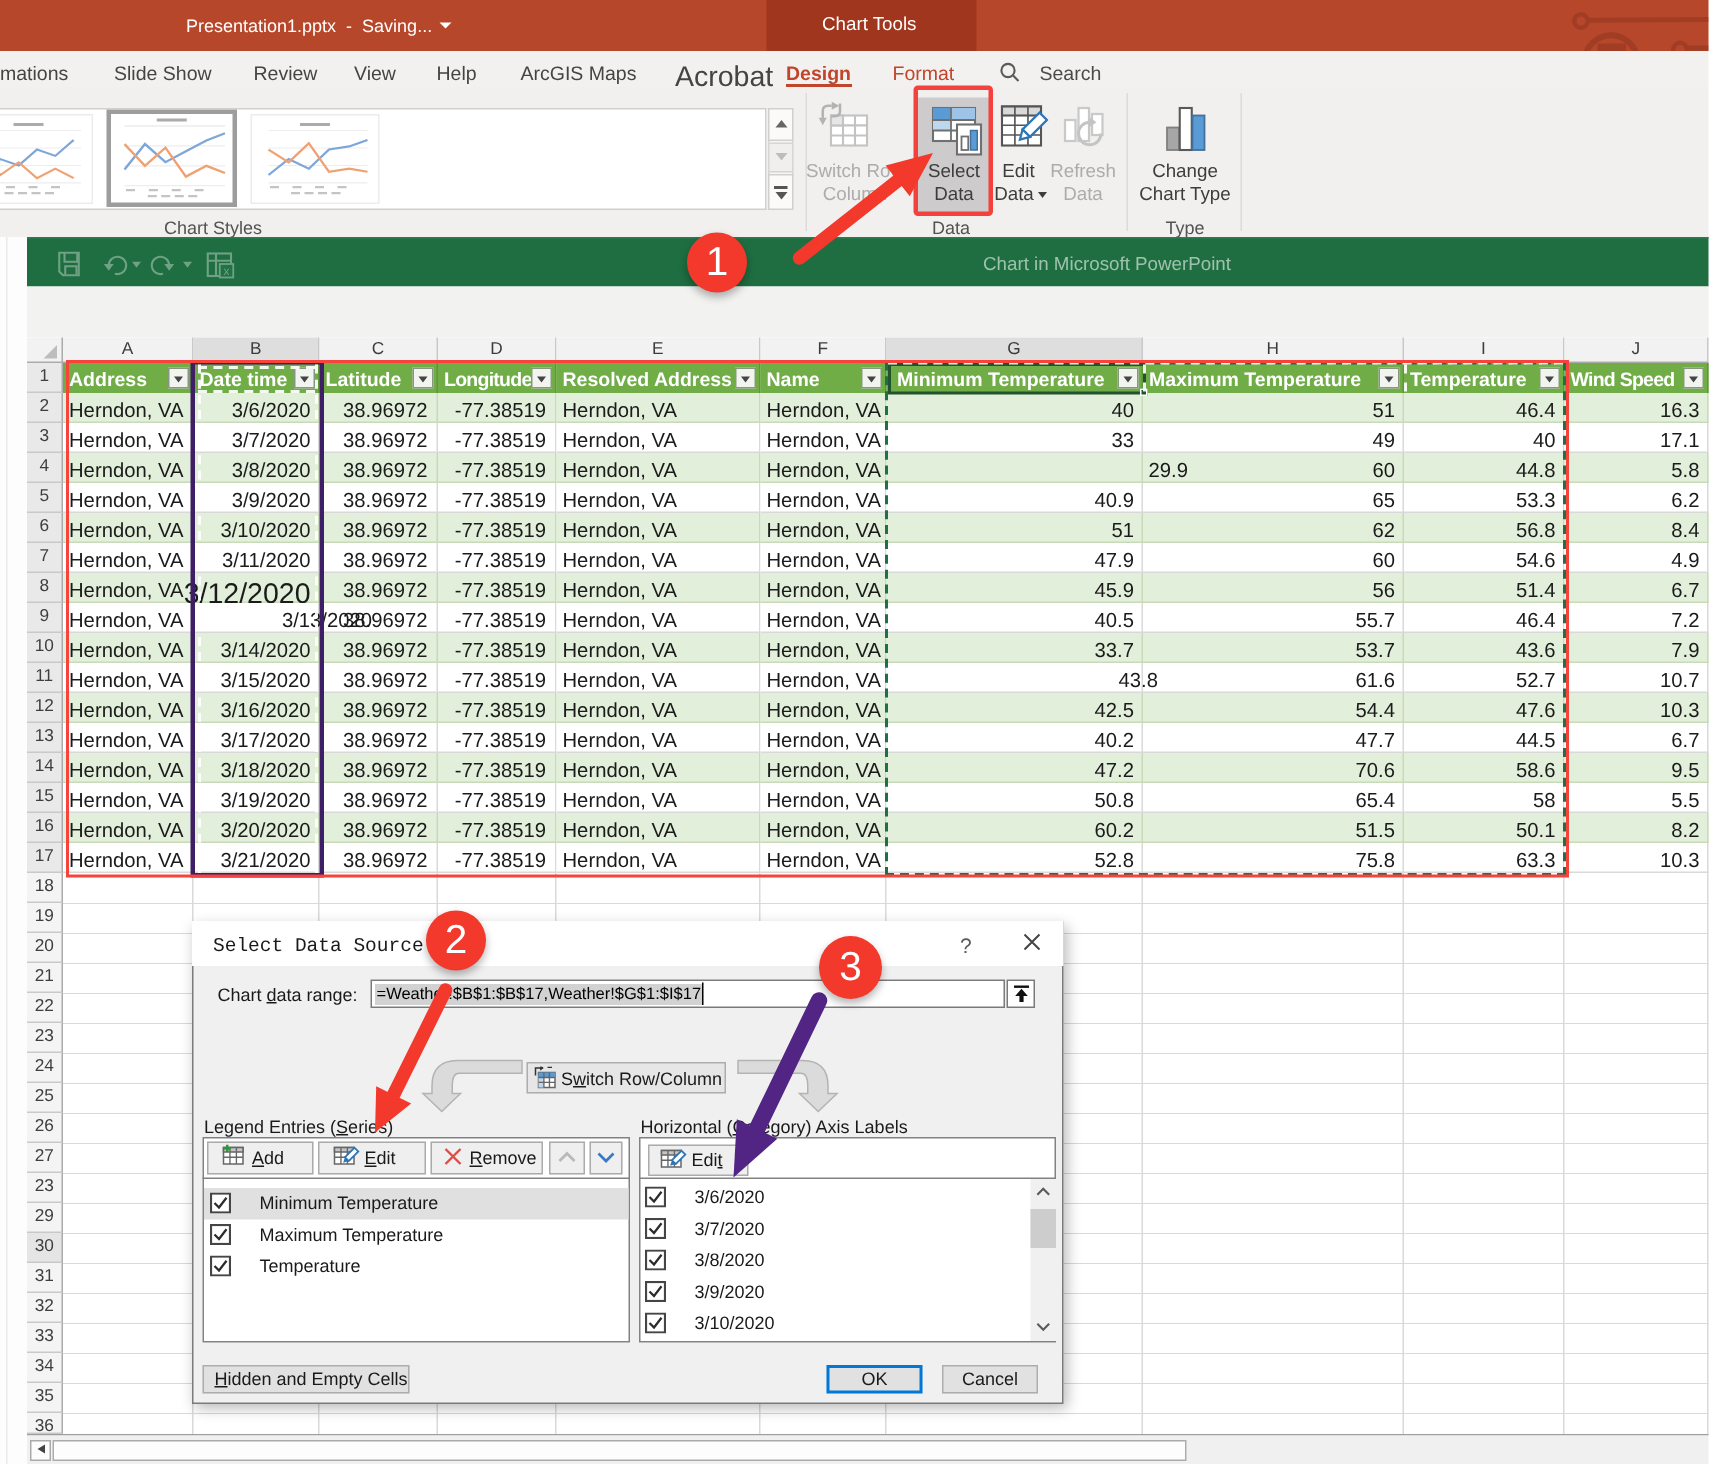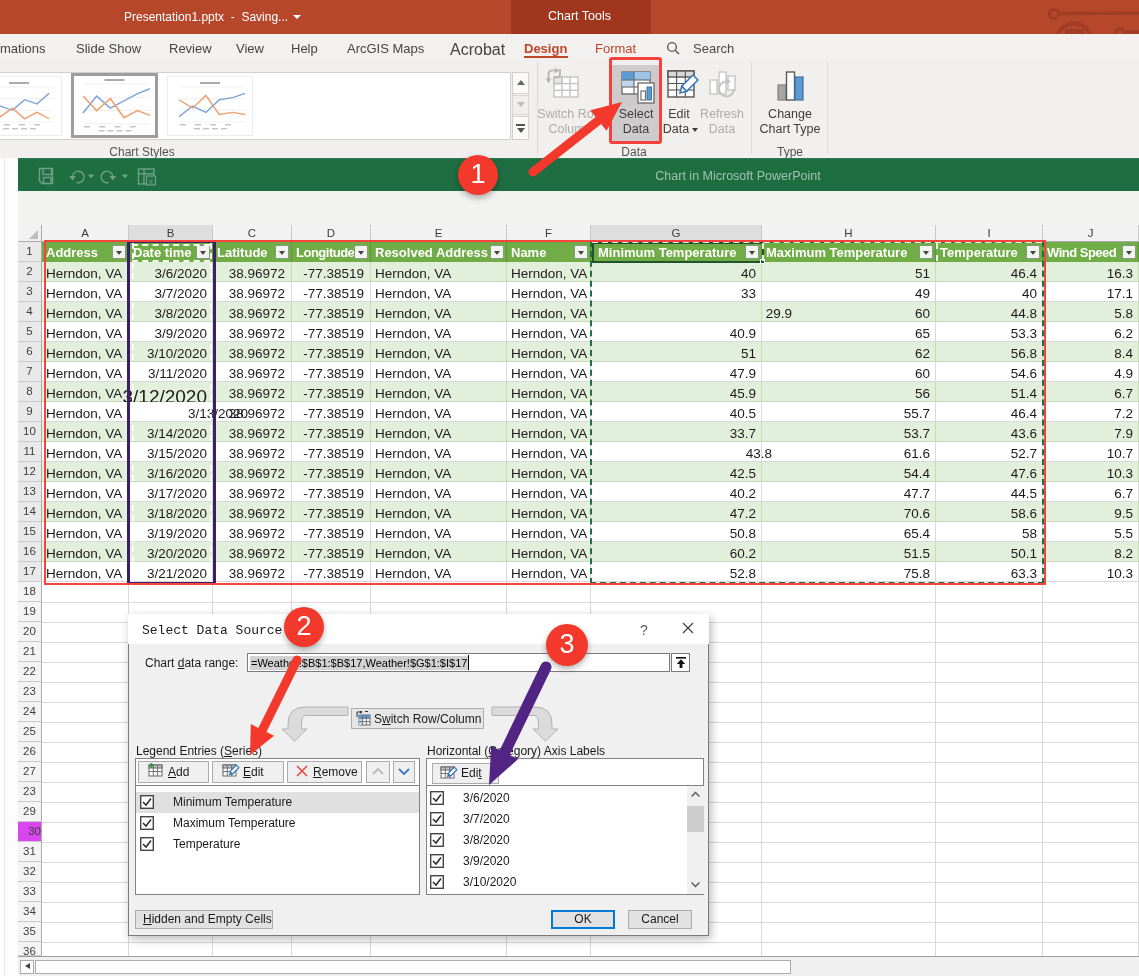--- a/index.html
+++ b/index.html
@@ -23,21 +23,21 @@
 <div class="ab" style="left:548px;top:9px;color:#fff;font-size:12.5px;">Chart Tools</div>
 <div class="tx" style="left:124px;top:10px;color:#fff;font-size:12px;">Presentation1.pptx &nbsp;-&nbsp; Saving...</div>
 <div class="ab" style="left:293px;top:15px;width:0;height:0;border-left:4px solid transparent;border-right:4px solid transparent;border-top:4.5px solid #fff;"></div>
 <div class="ab" style="left:0px;top:34px;width:1139px;height:24px;background:#F2F1EF;"></div>
 <div class="tx" style="left:0px;top:41px;color:#444;font-size:13px;">mations</div>
 <div class="tx" style="left:76px;top:41px;color:#444;font-size:13px;">Slide Show</div>
 <div class="tx" style="left:169px;top:41px;color:#444;font-size:13px;">Review</div>
 <div class="tx" style="left:236px;top:41px;color:#444;font-size:13px;">View</div>
 <div class="tx" style="left:291px;top:41px;color:#444;font-size:13px;">Help</div>
 <div class="tx" style="left:347px;top:41px;color:#444;font-size:13px;">ArcGIS Maps</div>
-<div class="tx" style="left:450px;top:41px;color:#444;font-size:16px;">Acrobat</div>
+<div class="tx" style="left:450px;top:41px;color:#444;font-size:19px;">Acrobat</div>
 <div class="tx" style="left:524px;top:41px;color:#C0452A;font-size:13px;font-weight:bold;">Design</div>
 <div class="tx" style="left:595px;top:41px;color:#C0452A;font-size:13px;">Format</div>
 <div class="ab" style="left:524px;top:56px;width:44px;height:3px;background:#C0452A;"></div>
 <svg class="ab" style="left:666px;top:41px;width:14px;height:14px" viewBox="0 0 14 14">
 <circle cx="6" cy="6" r="4.4" fill="none" stroke="#5a5a5a" stroke-width="1.4"></circle>
 <line x1="9.4" y1="9.4" x2="13" y2="13" stroke="#5a5a5a" stroke-width="1.4"></line>
   </svg>
 <div class="tx" style="left:693px;top:41px;color:#4a4a4a;font-size:13px;">Search</div>
 <div class="ab" style="left:0px;top:58px;width:1139px;height:100px;background:#F1F0EE;"></div>
 <div class="ab" style="left:537px;top:62px;width:1px;height:92px;background:#DCDADA;"></div>
@@ -270,21 +270,21 @@
 <div class="ab" style="left:18px;top:622px;width:24px;height:20px;background:#F4F4F4;border-right:1px solid #ABABAB;border-bottom:1px solid #C9C9C9;color:#3E3E3E;font-size:11.5px;text-align:center;line-height:19px;">20</div>
 <div class="ab" style="left:18px;top:642px;width:24px;height:20px;background:#F4F4F4;border-right:1px solid #ABABAB;border-bottom:1px solid #C9C9C9;color:#3E3E3E;font-size:11.5px;text-align:center;line-height:19px;">21</div>
 <div class="ab" style="left:18px;top:662px;width:24px;height:20px;background:#F4F4F4;border-right:1px solid #ABABAB;border-bottom:1px solid #C9C9C9;color:#3E3E3E;font-size:11.5px;text-align:center;line-height:19px;">22</div>
 <div class="ab" style="left:18px;top:682px;width:24px;height:20px;background:#F4F4F4;border-right:1px solid #ABABAB;border-bottom:1px solid #C9C9C9;color:#3E3E3E;font-size:11.5px;text-align:center;line-height:19px;">23</div>
 <div class="ab" style="left:18px;top:702px;width:24px;height:20px;background:#F4F4F4;border-right:1px solid #ABABAB;border-bottom:1px solid #C9C9C9;color:#3E3E3E;font-size:11.5px;text-align:center;line-height:19px;">24</div>
 <div class="ab" style="left:18px;top:722px;width:24px;height:20px;background:#F4F4F4;border-right:1px solid #ABABAB;border-bottom:1px solid #C9C9C9;color:#3E3E3E;font-size:11.5px;text-align:center;line-height:19px;">25</div>
 <div class="ab" style="left:18px;top:742px;width:24px;height:20px;background:#F4F4F4;border-right:1px solid #ABABAB;border-bottom:1px solid #C9C9C9;color:#3E3E3E;font-size:11.5px;text-align:center;line-height:19px;">26</div>
 <div class="ab" style="left:18px;top:762px;width:24px;height:20px;background:#F4F4F4;border-right:1px solid #ABABAB;border-bottom:1px solid #C9C9C9;color:#3E3E3E;font-size:11.5px;text-align:center;line-height:19px;">27</div>
 <div class="ab" style="left:18px;top:782px;width:24px;height:20px;background:#F4F4F4;border-right:1px solid #ABABAB;border-bottom:1px solid #C9C9C9;color:#3E3E3E;font-size:11.5px;text-align:center;line-height:19px;">23</div>
 <div class="ab" style="left:18px;top:802px;width:24px;height:20px;background:#F4F4F4;border-right:1px solid #ABABAB;border-bottom:1px solid #C9C9C9;color:#3E3E3E;font-size:11.5px;text-align:center;line-height:19px;">29</div>
-<div class="ab" style="left:18px;top:822px;width:24px;height:20px;background:#d946ef;border-right:1px solid #ABABAB;border-bottom:1px solid #C9C9C9;color:#3E3E3E;font-size:11.5px;text-align:right;line-height:19px;">30</div>
+<div class="ab" style="left:18px;top:822px;width:24px;height:20px;background:#e5e5e5;border-right:1px solid #ABABAB;border-bottom:1px solid #C9C9C9;color:#3E3E3E;font-size:11.5px;text-align:center;line-height:19px;">30</div>
 <div class="ab" style="left:18px;top:842px;width:24px;height:20px;background:#F4F4F4;border-right:1px solid #ABABAB;border-bottom:1px solid #C9C9C9;color:#3E3E3E;font-size:11.5px;text-align:center;line-height:19px;">31</div>
 <div class="ab" style="left:18px;top:862px;width:24px;height:20px;background:#F4F4F4;border-right:1px solid #ABABAB;border-bottom:1px solid #C9C9C9;color:#3E3E3E;font-size:11.5px;text-align:center;line-height:19px;">32</div>
 <div class="ab" style="left:18px;top:882px;width:24px;height:20px;background:#F4F4F4;border-right:1px solid #ABABAB;border-bottom:1px solid #C9C9C9;color:#3E3E3E;font-size:11.5px;text-align:center;line-height:19px;">33</div>
 <div class="ab" style="left:18px;top:902px;width:24px;height:20px;background:#F4F4F4;border-right:1px solid #ABABAB;border-bottom:1px solid #C9C9C9;color:#3E3E3E;font-size:11.5px;text-align:center;line-height:19px;">34</div>
 <div class="ab" style="left:18px;top:922px;width:24px;height:20px;background:#F4F4F4;border-right:1px solid #ABABAB;border-bottom:1px solid #C9C9C9;color:#3E3E3E;font-size:11.5px;text-align:center;line-height:19px;">35</div>
 <div class="ab" style="left:18px;top:942px;width:24px;height:14px;background:#F4F4F4;border-right:1px solid #ABABAB;border-bottom:1px solid #C9C9C9;color:#3E3E3E;font-size:11.5px;text-align:center;line-height:19px;">36</div>
 <div class="ab" style="left:42px;top:242px;width:87px;height:20px;background:#70AD47;border-right:1px solid #5F9638;"></div>
 <div class="tx" style="left:46px;top:245px;color:#fff;font-size:13px;font-weight:bold;">Address</div>
 <div class="ab" style="left:112px;top:245px;width:14px;height:14px;background:#F2F5EF;border:1px solid #87987E;"></div>
 <div class="ab" style="left:115.5px;top:250.5px;width:0;height:0;border-left:3.5px solid transparent;border-right:3.5px solid transparent;border-top:4.5px solid #444;"></div>

